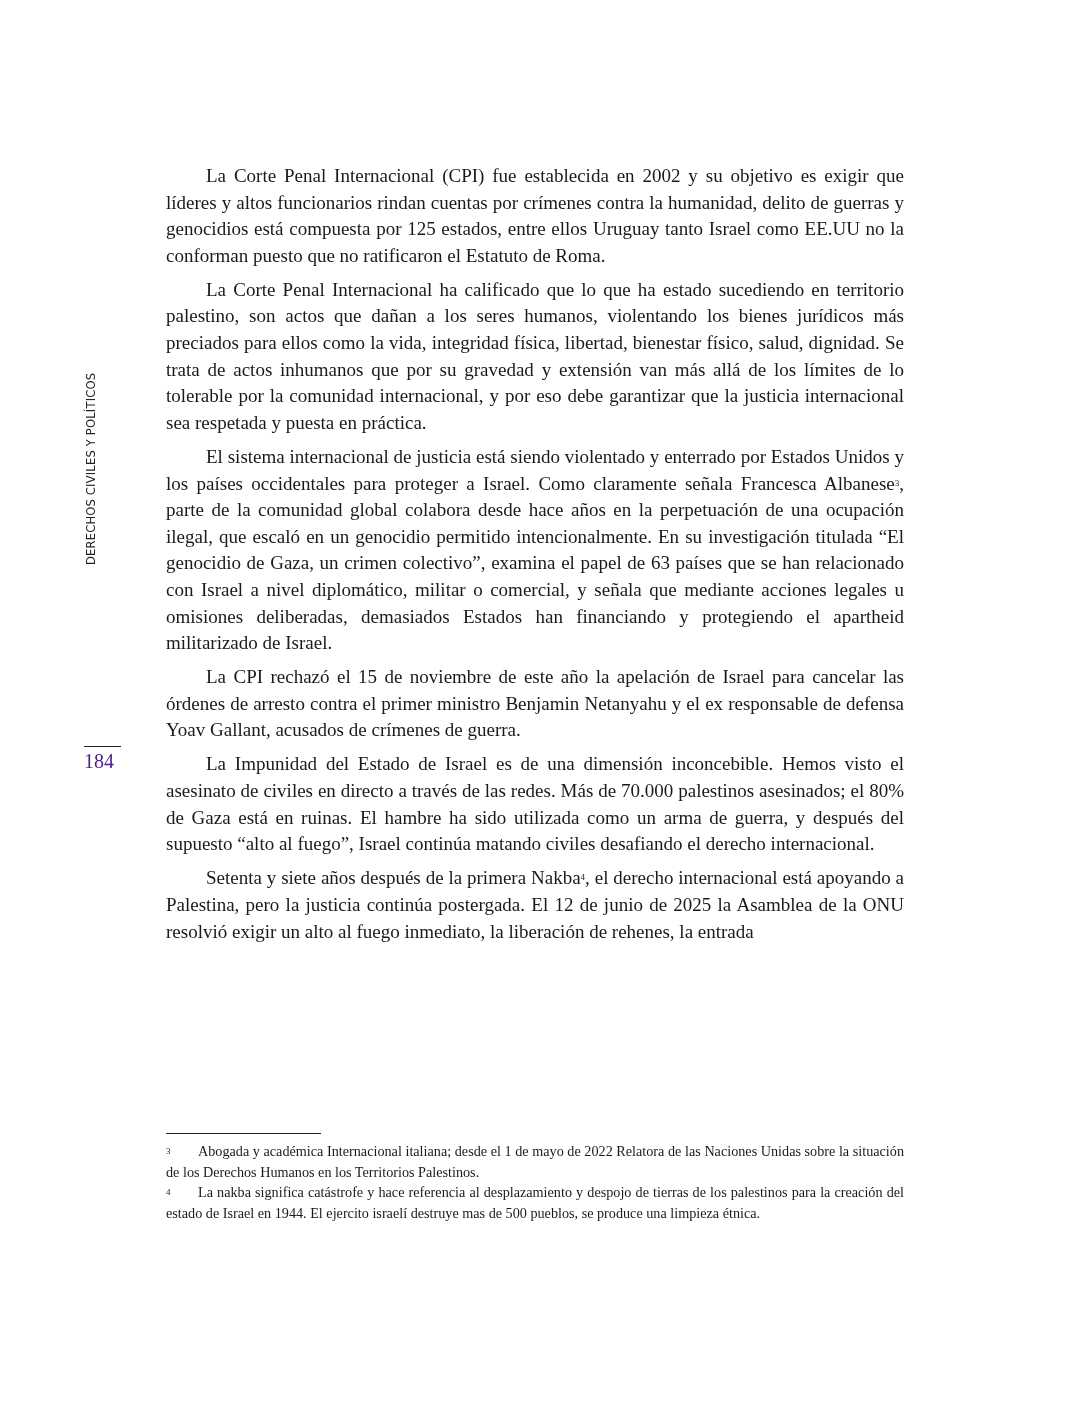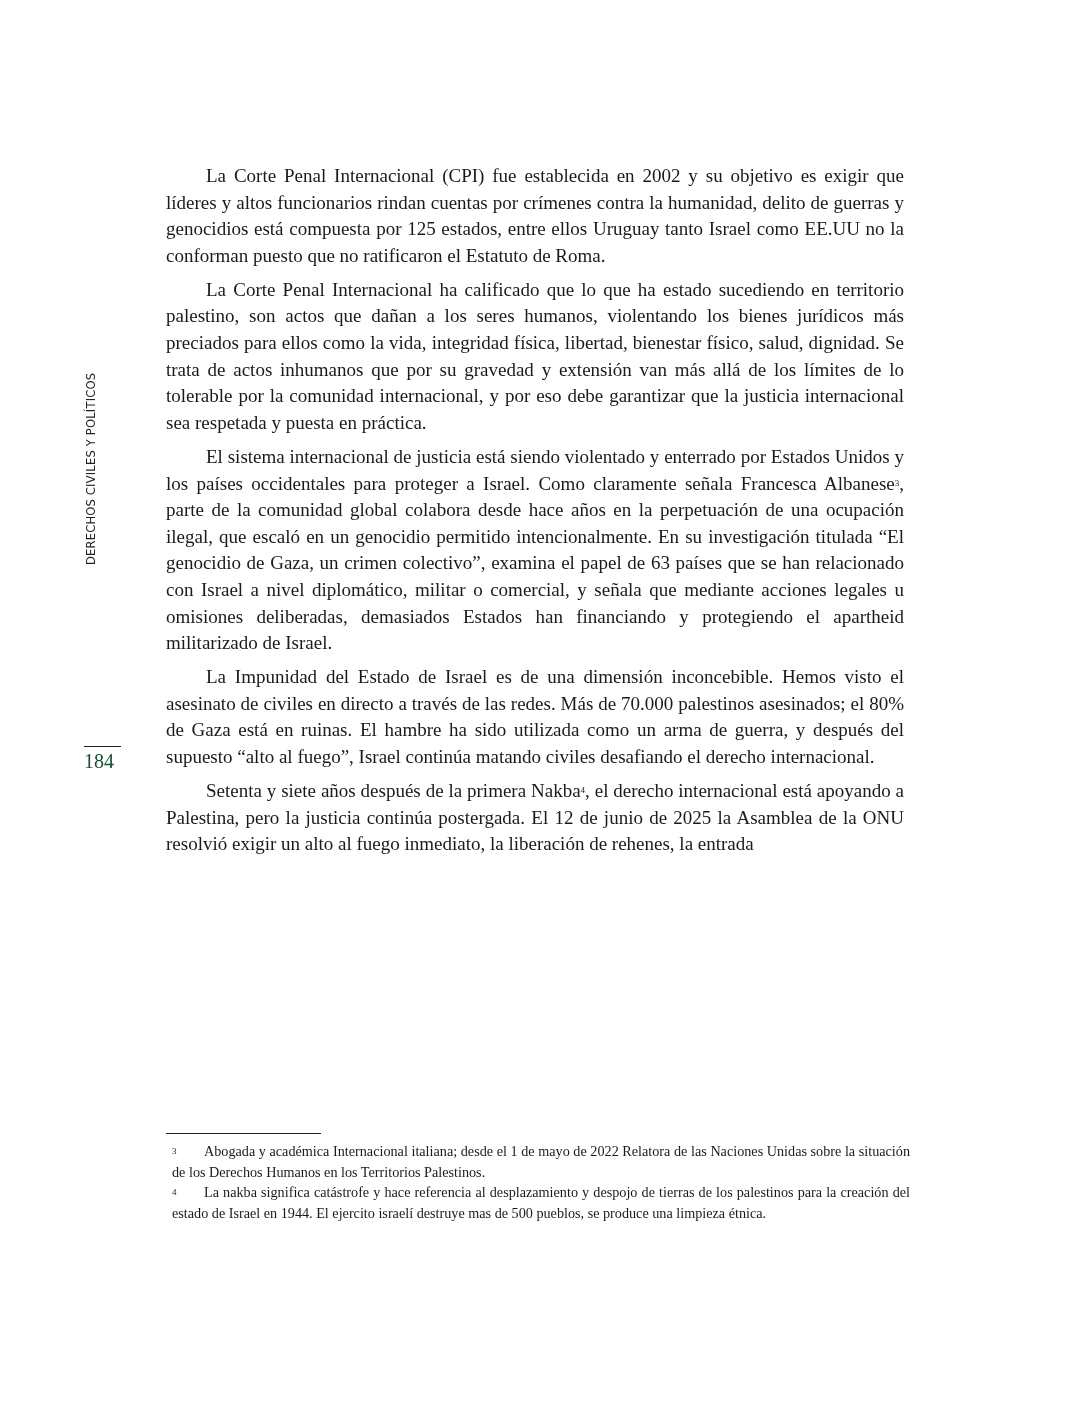--- a/index.html
+++ b/index.html
@@ -6,50 +6,51 @@
   body { width: 1069px; height: 1409px; position: relative; overflow: hidden; color: #1a1a1a; }
   .side-label {
     position: absolute; left: 84px; top: 565px;
     transform: rotate(-90deg); transform-origin: left top;
     font-family: "DejaVu Sans", sans-serif; font-size: 11.5px; letter-spacing: 0.2px;
     white-space: nowrap; color: #222;
   }
   .page-rule { position: absolute; left: 84px; top: 746px; width: 37px; height: 1px; background: #222; }
   .page-number {
     position: absolute; left: 84px; top: 750px; width: 40px;
-    font-family: "Liberation Serif", serif; font-size: 20px; color: #14532d;
+    font-family: "Liberation Serif", serif; font-size: 20px; color: #4c1d95;
   }
   .body-text {
     position: absolute; left: 166px; top: 163px; width: 738px;
     font-family: Liberation Serif, serif; font-size: 19px; line-height: 26.6px;
     text-align: justify; hyphens: manual;
   }
   .body-text p { margin: 0 0 7.5px 0; text-indent: 40px; }
   .body-text sup, .footnotes sup { font-size: 9px; vertical-align: top; position: relative; top: -1px; }
   .footnote-rule { position: absolute; left: 166px; top: 1133px; width: 155px; height: 1px; background: #222; }
   .footnotes {
-    position: absolute; left: 172px; top: 1141px; width: 738px;
+    position: absolute; left: 166px; top: 1141px; width: 738px;
     font-family: "Liberation Serif", serif; font-size: 14.2px; line-height: 20.5px;
     text-align: justify;
   }
   .footnotes .fn { margin: 0; }
   .footnotes .fn-mark { display: inline-block; width: 32px; font-size: 9px; vertical-align: top; }
 </style>
 </head>
 <body>
 
 <div class="side-label">DERECHOS CIVILES Y POLÍTICOS</div>
 
 <div class="page-rule"></div>
 <div class="page-number">184</div>
 
 <div class="body-text">
   <p>La Corte Penal Internacional (CPI) fue establecida en 2002 y su objetivo es exigir que líderes y altos funcionarios rindan cuentas por crímenes contra la humanidad, delito de guerras y genocidios está compuesta por 125 estados, entre ellos Uruguay tanto Israel como EE.UU no la conforman puesto que no ratificaron el Estatuto de Roma.</p>
   <p>La Corte Penal Internacional ha calificado que lo que ha estado sucediendo en terri­torio palestino, son actos que dañan a los seres humanos, violentando los bienes jurídicos más preciados para ellos como la vida, integridad física, libertad, bienestar físico, salud, dignidad. Se trata de actos inhumanos que por su gravedad y extensión van más allá de los límites de lo tolerable por la comunidad internacional, y por eso debe garantizar que la justicia internacional sea respetada y puesta en práctica.</p>
   <p><span>El sistema internacional de justicia está siendo violentado y enterrado por Estados Unidos y los países occidentales para proteger a Israel. Como claramente señala Francesca Albanese</span><sup>3</sup><span>, parte de la comunidad global colabora desde hace años en la perpetuación de una ocupación ilegal, que escaló en un genocidio permitido intencionalmente. En su inves­tigación titulada “El genocidio de Gaza, un crimen colectivo”, examina el papel de 63 países que se han relacionado con Israel a nivel diplomático, militar o comercial, y señala que mediante acciones legales u omisiones deliberadas, demasiados Estados han financiando y protegiendo el apartheid militarizado de Israel.</span></p>
+  <p>La CPI rechazó el 15 de noviembre de este año la apelación de Israel para cancelar las órdenes de arresto contra el primer ministro Benjamin Netanyahu y el ex responsable de defensa Yoav Gallant, acusados de crímenes de guerra.</p>
   <p>La Impunidad del Estado de Israel es de una dimensión inconcebible. Hemos visto el asesinato de civiles en directo a través de las redes. Más de 70.000 palestinos asesinados; el 80% de Gaza está en ruinas. El hambre ha sido utilizada como un arma de guerra, y después del supuesto “alto al fuego”, Israel continúa matando civiles desafiando el derecho interna­cional.</p>
   <p><span>Setenta y siete años después de la primera Nakba</span><sup>4</sup><span>, el derecho internacional está apo­yando a Palestina, pero la justicia continúa postergada. El 12 de junio de 2025 la Asamblea de la ONU resolvió exigir un alto al fuego inmediato, la liberación de rehenes, la entrada</span></p>
 </div>
 
 <div class="footnote-rule"></div>
 
 <div class="footnotes">
   <p class="fn"><span class="fn-mark">3</span><span>Abogada y académica Internacional italiana; desde el 1 de mayo de 2022 Relatora de las Naciones Unidas sobre la situación de los Derechos Humanos en los Territorios Palestinos.</span></p>
   <p class="fn"><span class="fn-mark">4</span><span>La nakba significa catástrofe y hace referencia al desplazamiento y despojo de tierras de los palestinos para la creación del estado de Israel en 1944. El ejercito israelí destruye mas de 500 pueblos, se produce una limpieza étnica.</span></p>
 </div>

